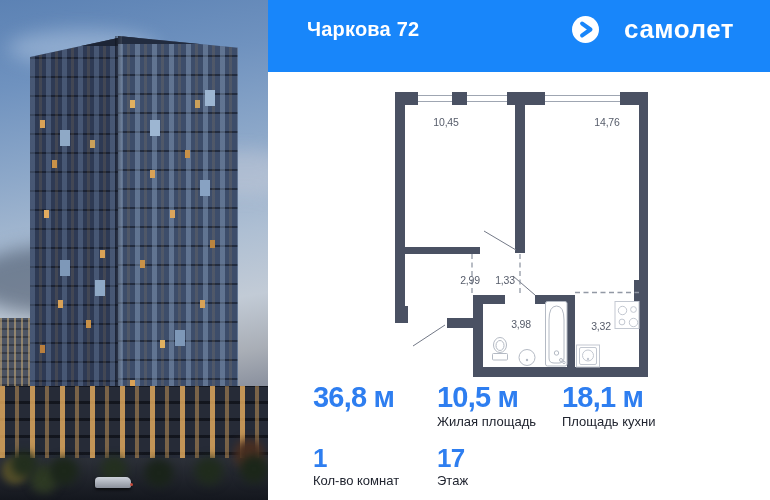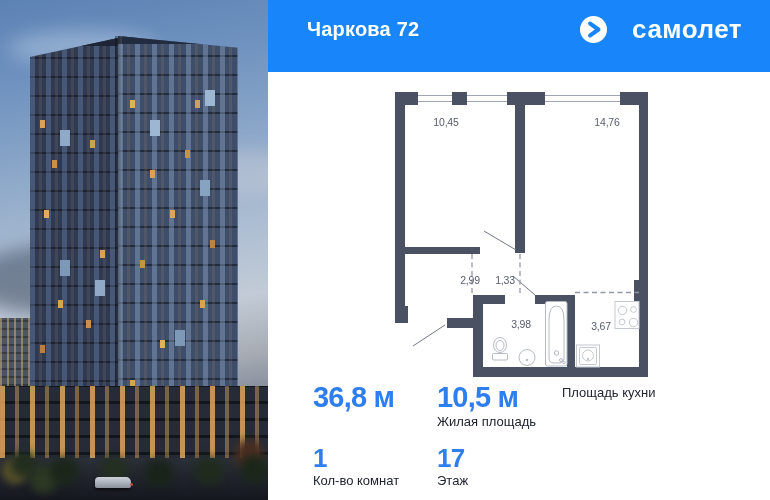--- a/index.html
+++ b/index.html
@@ -48,21 +48,21 @@
     box-shadow:15px 455px 8px 4px #232f1e,55px 462px 9px 5px #1c271a,105px 460px 8px 4px #243020,
       150px 464px 9px 5px #1a241a,200px 462px 10px 5px #202c1d,245px 460px 9px 5px #1c271a,
       35px 470px 8px 5px #2e3a24,240px 445px 9px 6px #4a2f22,6px 462px 7px 4px #56502a; }
   .car { position:absolute; left:95px; bottom:12px; width:36px; height:11px; border-radius:4px 5px 2px 2px;
     background:linear-gradient(180deg,#cdd2da,#8b919c); box-shadow:0 2px 3px rgba(0,0,0,.6); }
   .car::after { content:""; position:absolute; right:-2px; bottom:2px; width:3px; height:3px; border-radius:50%; background:#c4483a; }
 
   
   .panel { position:relative; width:502px; height:500px; background:#ffffff; }
   .header { position:relative; height:72px; background:#1886fa; display:flex; align-items:center;
-    justify-content:space-between; padding:0 28px 14px 39px; }
+    justify-content:space-between; padding:0 36px 14px 39px; }
   .title { color:#fff; font-size:20px; font-weight:700; letter-spacing:.2px; }
   .logo { display:flex; align-items:center; gap:25px; cursor:pointer; }
   .logo-text { color:#fff; font-size:26px; font-weight:700; letter-spacing:.5px; }
 
   
   .plan { position:absolute; left:395px; top:92px; width:253px; height:285px;text-align:center; }
   .plan { left:127px; } 
   .room-label { position:absolute; transform:translate(-50%,-50%); font-size:10.5px; color:#565c6a;
     letter-spacing:-.2px; white-space:nowrap; }
 
@@ -186,33 +186,34 @@
           <rect x="184.5" y="255.5" width="17" height="17" rx="1.5"></rect>
           <circle cx="193" cy="263.5" r="5.5"></circle>
           <circle cx="193" cy="267" r="1.2" fill="#c3c8d1" stroke="none"></circle>
         </g>
       </svg>
       <span class="room-label" style="left:51px;  top:30px">10,45</span>
       <span class="room-label" style="left:212px; top:30px">14,76</span>
       <span class="room-label" style="left:75px;  top:188px">2,99</span>
       <span class="room-label" style="left:110px; top:188px">1,33</span>
       <span class="room-label" style="left:126px; top:232px">3,98</span>
-      <span class="room-label" style="left:206px; top:234px">3,67</span>
+      <span class="room-label" style="left:206px; top:234px">3,32</span>
     </div>
 
     <div class="stats">
       <div class="stats-row first">
         <div class="stat">
           <div class="stat-value">36,8 м</div>
         </div>
         <div class="stat">
           <div class="stat-value">10,5 м</div>
           <div class="stat-label">Жилая площадь</div>
         </div>
         <div class="stat">
+          <div class="stat-value">18,1 м</div>
           <div class="stat-label">Площадь кухни</div>
         </div>
       </div>
       <div class="stats-row second">
         <div class="stat">
           <div class="stat-value">1</div>
           <div class="stat-label">Кол-во комнат</div>
         </div>
         <div class="stat">
           <div class="stat-value">17</div>

